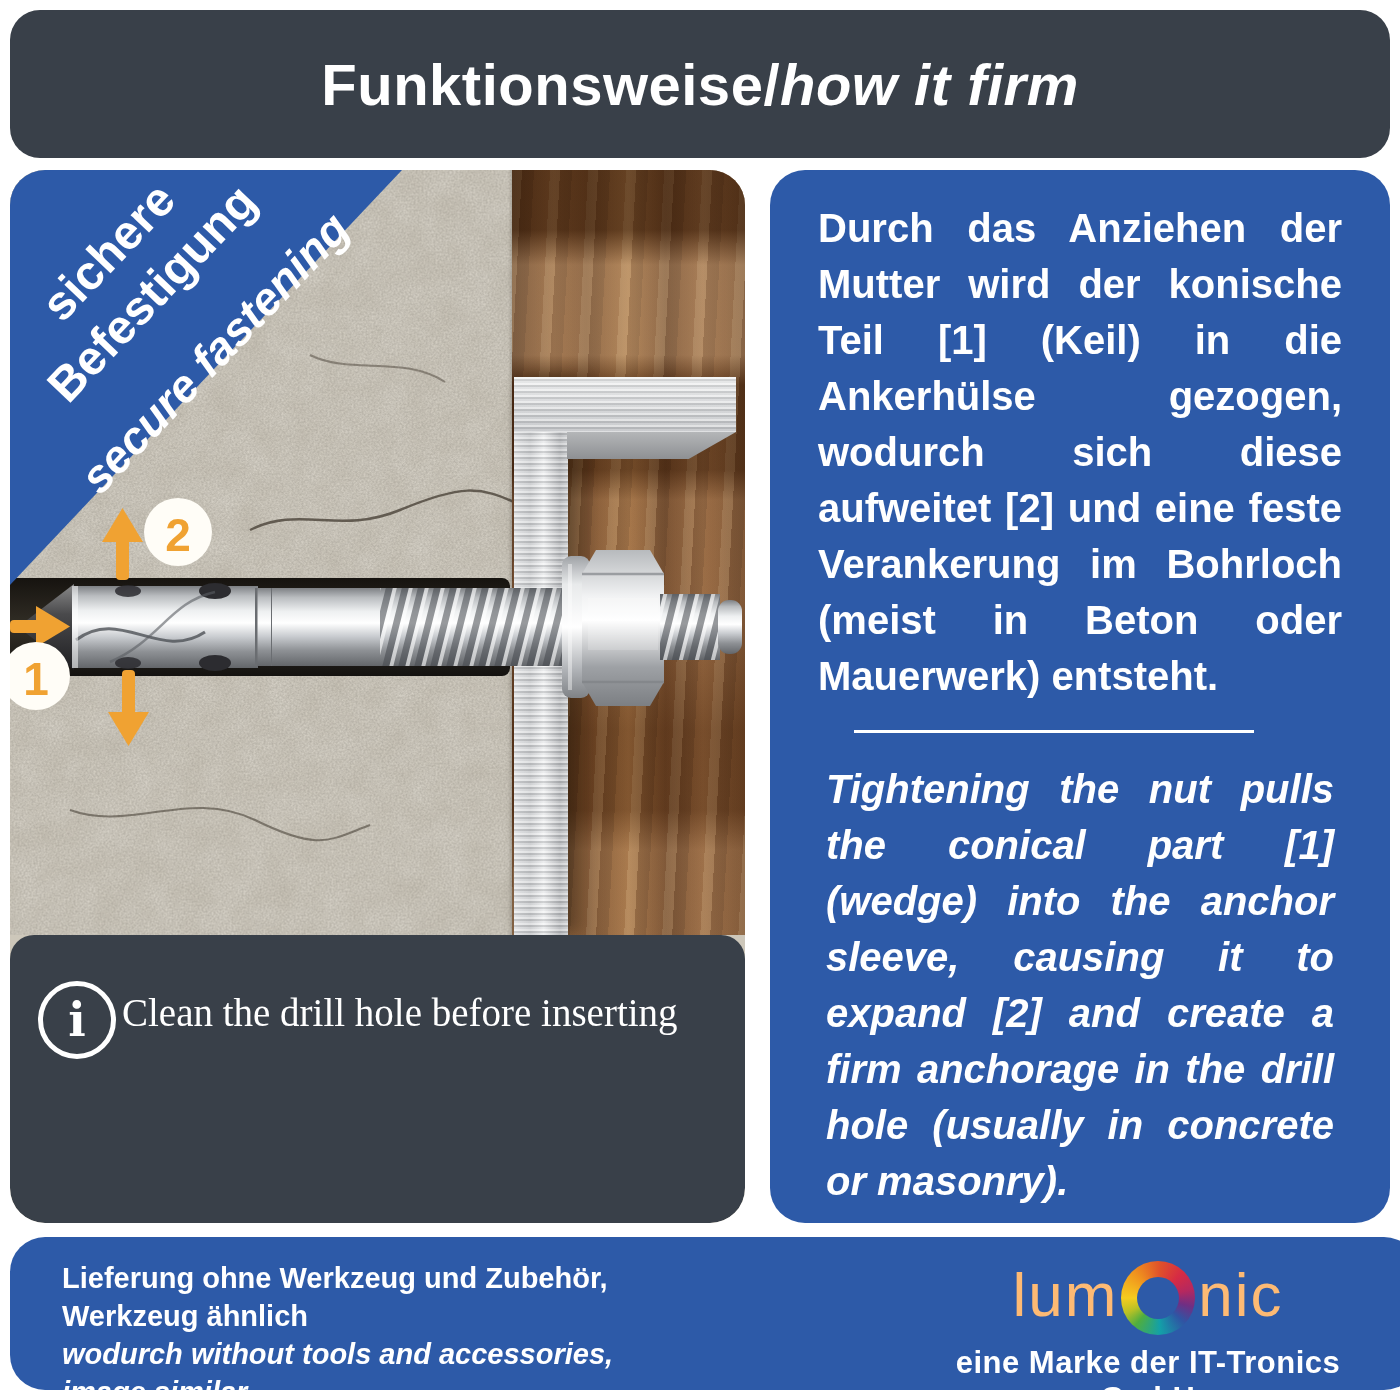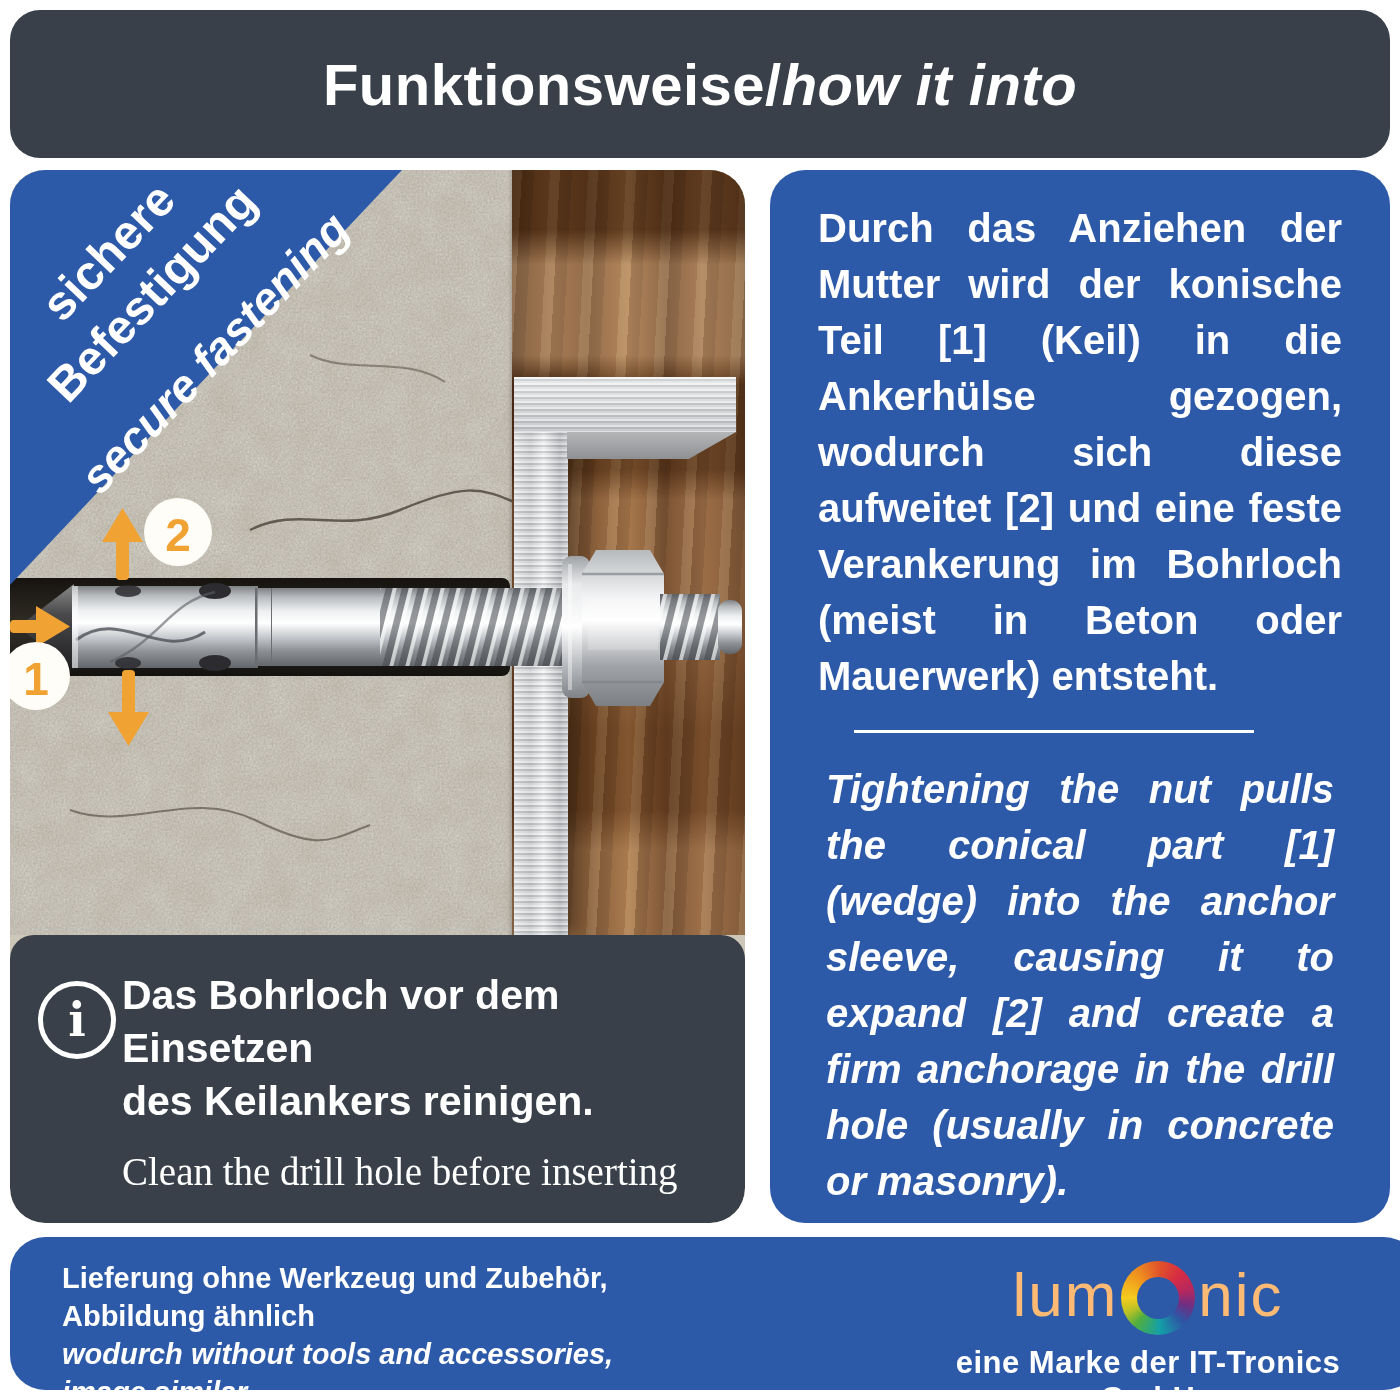--- a/index.html
+++ b/index.html
@@ -74,21 +74,21 @@
         display:flex;align-items:center;justify-content:center;}
   .logo-ring .hole{width:42px;height:42px;border-radius:50%;background:#2d5aa8;}
   .tagline{font-size:31px;font-weight:700;margin-top:0px;letter-spacing:.5px;}
 </style>
 </head>
 <body>
 
 <div id="canvas">
 
   <div class="header-bar">
-    <div class="title"><span>Funktionsweise/</span><span class="it">how it into</span></div>
+    <div class="title"><span>Funktionsweise/</span><span class="it">how it firm</span></div>
   </div>
 
   <div class="left-panel">
     <div class="photo">
 
       <div class="concrete">
         <svg width="512" height="765">
           <defs>
             <filter id="cnoise" x="0" y="0" width="100%" height="100%">
               <feTurbulence type="fractalNoise" baseFrequency="0.5" numOctaves="3" stitchTiles="stitch"></feTurbulence>
@@ -209,42 +209,38 @@
         <div class="de">Befestigung</div>
         <div class="en">secure fastening</div>
       </div>
     </div>
 
     <div class="info-box">
       <div class="info-icon">
           <span>i</span>
         </div>
       <div class="info-text">
-        <div class="info-de">
-          <div>Das Bohrloch vor dem Einsetzen</div>
-          <div>des Keilankers reinigen.</div>
-        </div>
         <div class="info-en">
           <div>Clean the drill hole before inserting</div>
 
         </div>
       </div>
     </div>
   </div>
 
   <div class="right-panel">
     <p class="desc-de">Durch das Anziehen der Mutter wird der konische Teil [1] (Keil) in die Ankerhülse gezogen, wodurch sich diese aufweitet [2] und eine feste Verankerung im Bohrloch (meist in Beton oder Mauerwerk) entsteht.</p>
     <div class="desc-divider"></div>
     <p class="desc-en">Tightening the nut pulls the conical part [1] (wedge) into the anchor sleeve, causing it to expand [2] and create a firm anchorage in the drill hole (usually in concrete or masonry).</p>
   </div>
 
   <div class="footer-bar">
     <div class="disclaimer">
       <div>Lieferung ohne Werkzeug und Zubehör,</div>
-      <div>Abbildung ähnlich</div>
+      <div>Werkzeug ähnlich</div>
       <div class="en">wodurch without tools and accessories,</div>
       <div class="en">image similar</div>
     </div>
     <div class="brand">
       <div class="logo-line">
         <span>lum</span>
         <span class="logo-ring">
             <span class="hole"></span>
           </span>
         <span>nic</span>

